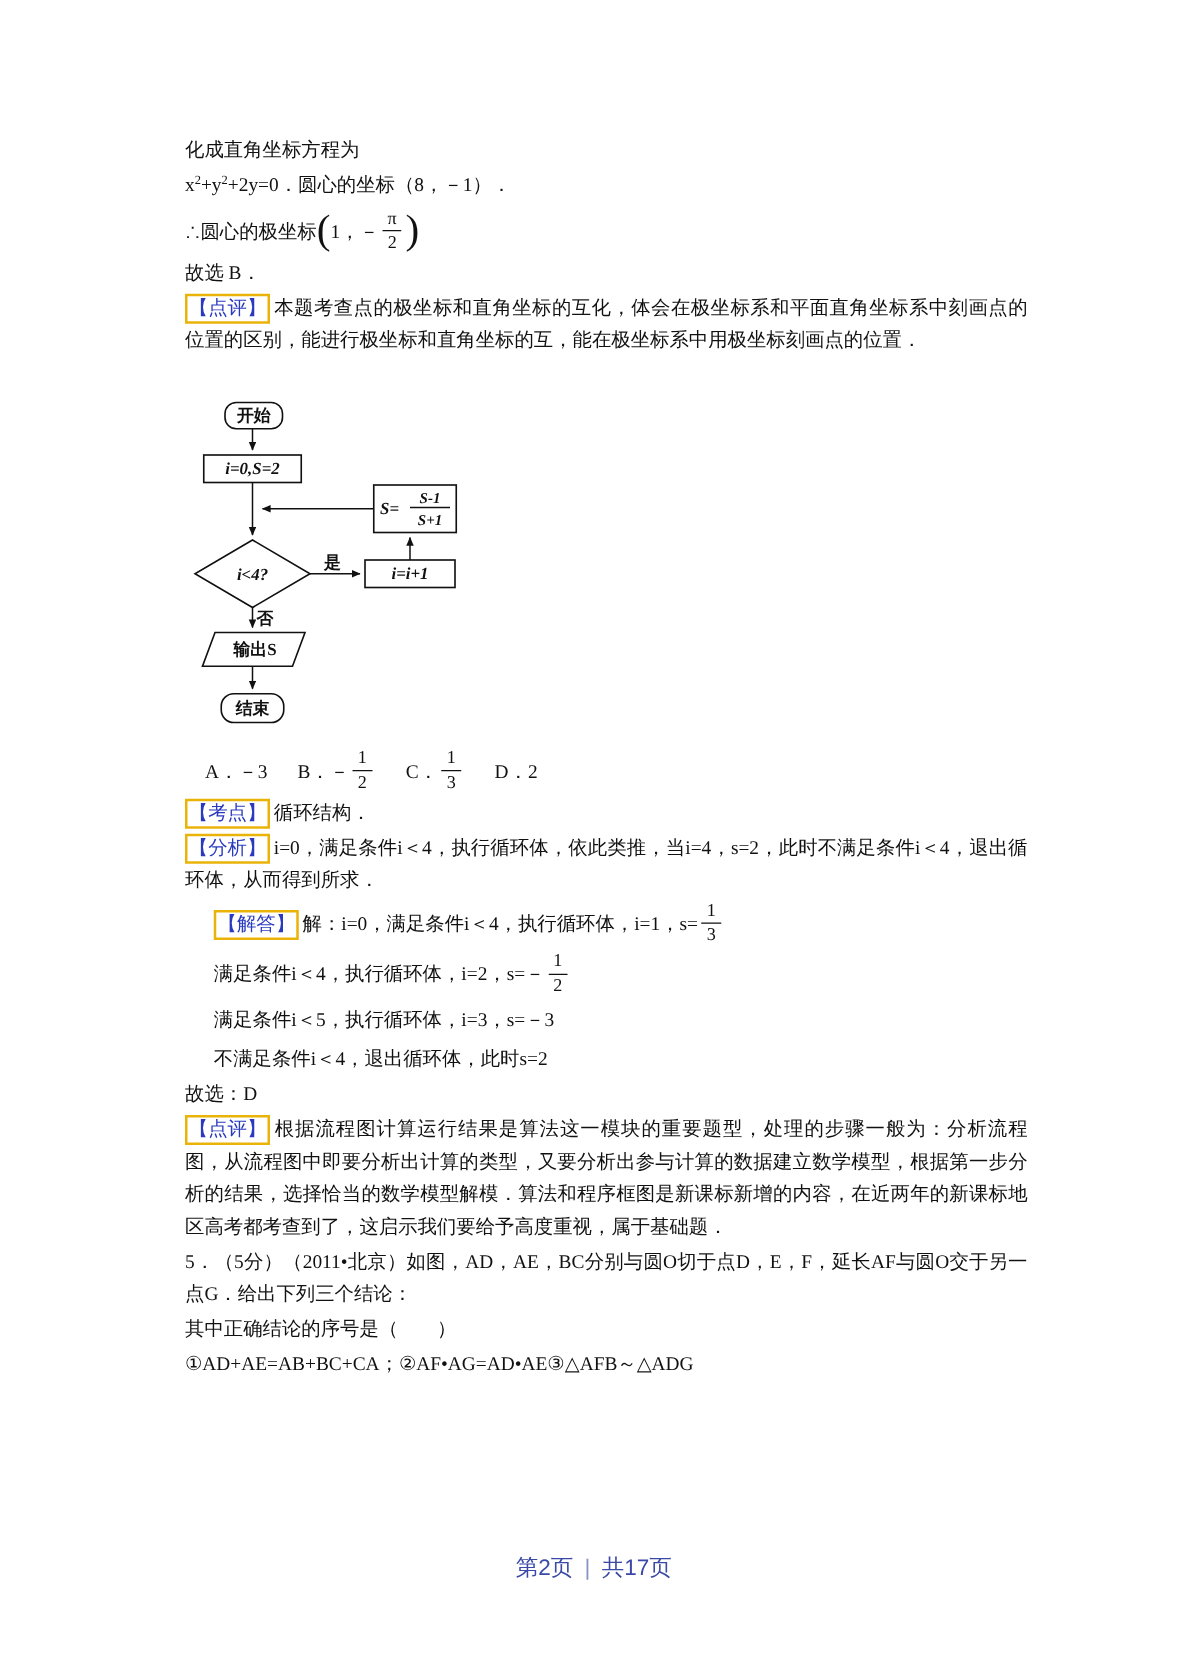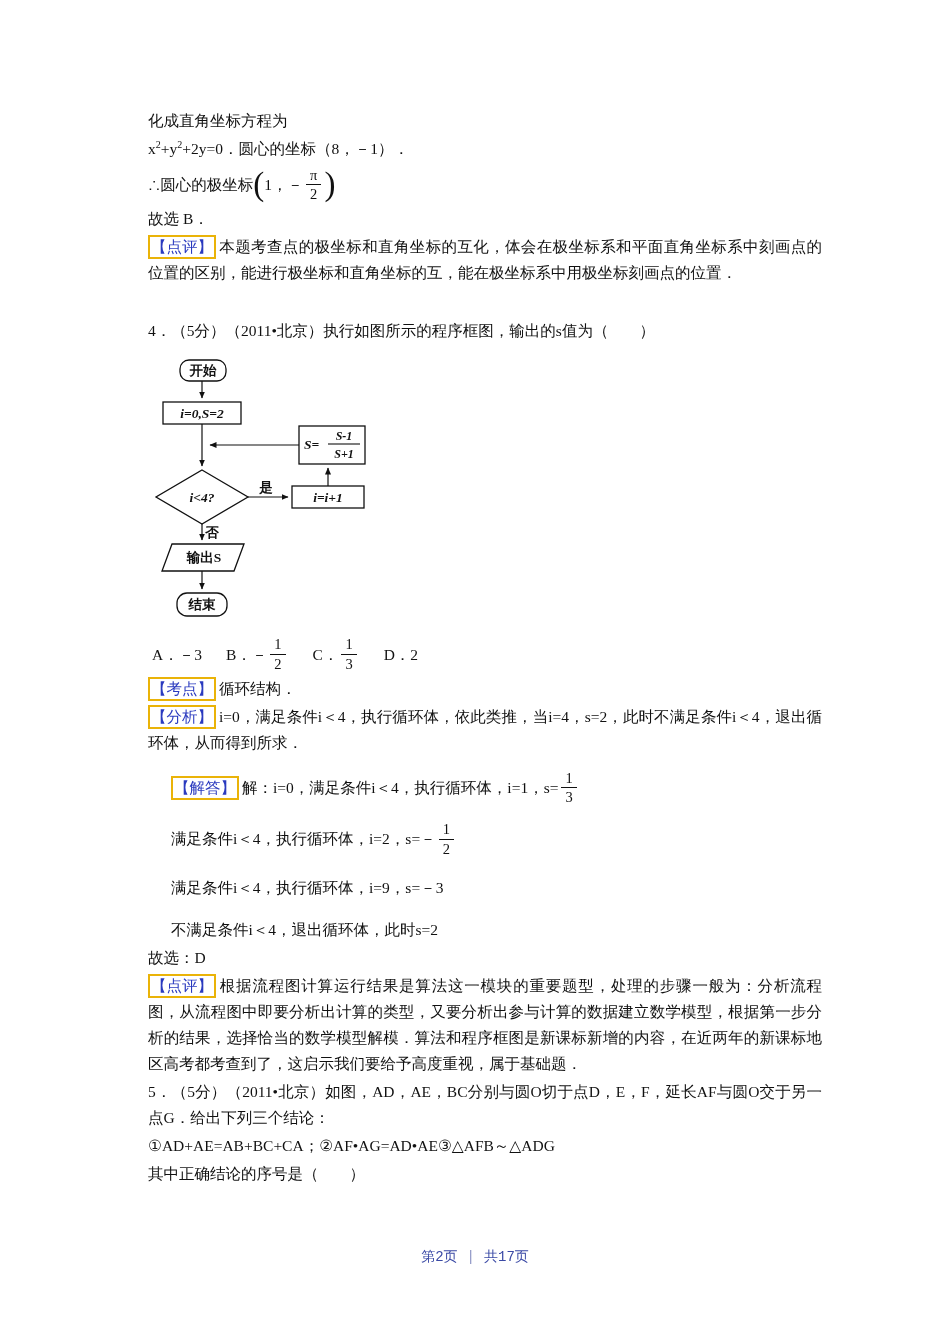--- a/index.html
+++ b/index.html
@@ -24,27 +24,27 @@
     position:relative; top:-2px;
   }
   .frac .num { padding:0 4px 1px; border-bottom:1.2px solid #111; }
   .frac .den { padding-top:1px; }
   .bigp { font-size:33px; font-weight:400; vertical-align:middle; line-height:0.9; position:relative; top:-2px; }
   .math-tall { margin:7px 0 6px; }
   .sec-gap { margin-top:32px; }
   .sec-gap-sm { }
   .flowchart { position:relative; width:432px; height:268px; margin:12px 0 14px 2px;text-align:center; }
   .flow-svg text { font-family:"Liberation Serif","DejaVu Serif",serif; }
-  .options { margin:4px 4px 14px; }
+  .options { margin:4px 16px 14px; }
   .options .opt { margin-right:24px; }
-  .step-line { margin:16px 0;padding-left:23px; }
+  .step-line { margin:5px 0;padding-left:23px; }
   .footer {
     position:absolute; bottom:78px; left:0; width:100%; text-align:center;
-    color:var(--footer-blue); font-size:14px;
-    font-family:Liberation Mono, monospace;
+    color:var(--footer-blue); font-size:18px;
+    font-family:Liberation Sans, sans-serif;
   }
   .footer .sep { margin:0 9px; color:#8b93c4; }
 </style>
 </head>
 <body>
 
 <div class="page">
   <div class="content">
 
     <section>
@@ -52,21 +52,20 @@
       <p class="line"><span>x</span><sup>2</sup><span>+y</span><sup>2</sup><span>+2y=0．圆心的坐标（8，－1）．</span></p>
       <p class="line math-tall"><span>∴圆心的极坐标</span><span class="bigp">(</span><span>1，－</span><span class="frac">
             <span class="num">π</span>
             <span class="den">2</span>
           </span><span class="bigp">)</span></p>
       <p class="line">故选 B．</p>
       <p class="line para"><span class="tag">【点评】</span><span>本题考查点的极坐标和直角坐标的互化，体会在极坐标系和平面直角坐标系中刻画点的位置的区别，能进行极坐标和直角坐标的互，能在极坐标系中用极坐标刻画点的位置．</span></p>
     </section>
 
     <section class="sec-gap">
-      <p class="line">4．（5分）（2011•北京）执行如图所示的程序框图，输出的s值为（　　）</p>
 
       <div class="flowchart">
         <svg class="flow-svg" viewBox="0 0 432 268" width="432" height="268">
           <defs>
             <marker id="arr" markerWidth="9" markerHeight="9" refX="6.5" refY="3" orient="auto" markerUnits="userSpaceOnUse">
               <path d="M0,0 L7,3 L0,6 Z" fill="#111"></path>
             </marker>
           </defs>
           <g stroke="#111" fill="none" stroke-width="1.3">
             <rect x="30" y="4" width="46" height="21" rx="9"></rect>
@@ -116,29 +115,29 @@
 
       <p class="line step-line"><span class="tag">【解答】</span><span>解：i=0，满足条件i＜4，执行循环体，i=1，s=</span><span class="frac">
             <span class="num">1</span>
             <span class="den">3</span>
           </span></p>
 
       <p class="line step-line"><span>满足条件i＜4，执行循环体，i=2，s=－</span><span class="frac">
             <span class="num">1</span>
             <span class="den">2</span>
           </span></p>
-      <p class="line step-line">满足条件i＜4，执行循环体，i=9，s=－3</p>
+      <p class="line step-line">满足条件i＜5，执行循环体，i=3，s=－3</p>
       <p class="line step-line">不满足条件i＜4，退出循环体，此时s=2</p>
       <p class="line">故选：D</p>
 
       <p class="line para"><span class="tag">【点评】</span><span>根据流程图计算运行结果是算法这一模块的重要题型，处理的步骤一般为：分析流程图，从流程图中即要分析出计算的类型，又要分析出参与计算的数据建立数学模型，根据第一步分析的结果，选择恰当的数学模型解模．算法和程序框图是新课标新增的内容，在近两年的新课标地区高考都考查到了，这启示我们要给予高度重视，属于基础题．</span></p>
     </section>
 
     <section class="sec-gap-sm">
       <p class="line para">5．（5分）（2011•北京）如图，AD，AE，BC分别与圆O切于点D，E，F，延长AF与圆O交于另一点G．给出下列三个结论：</p>
+      <p class="line">其中正确结论的序号是（　　）</p>
       <p class="line">①AD+AE=AB+BC+CA；②AF•AG=AD•AE③△AFB～△ADG</p>
-      <p class="line">其中正确结论的序号是（　　）</p>
     </section>
 
   </div>
 
   <div class="footer"><span>第2页</span><span class="sep">|</span><span>共17页</span></div>
 </div>
 
 </body></html>

